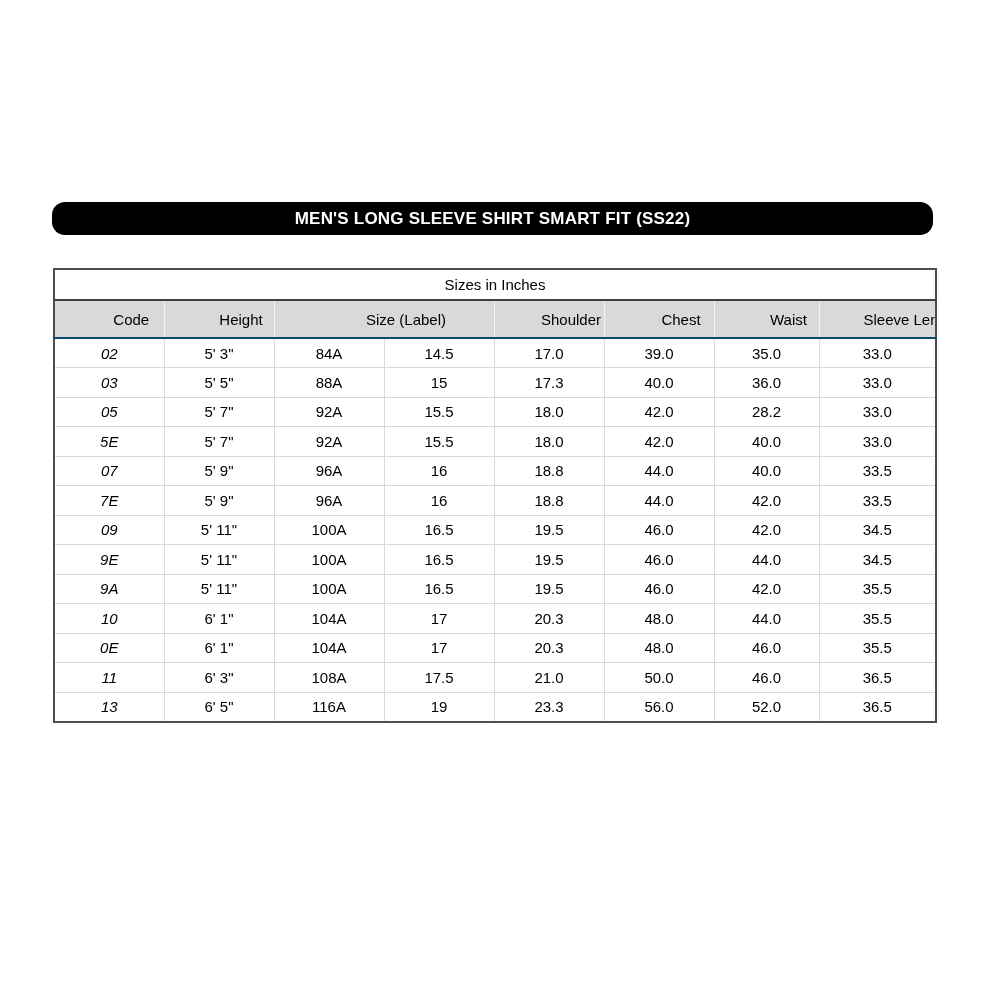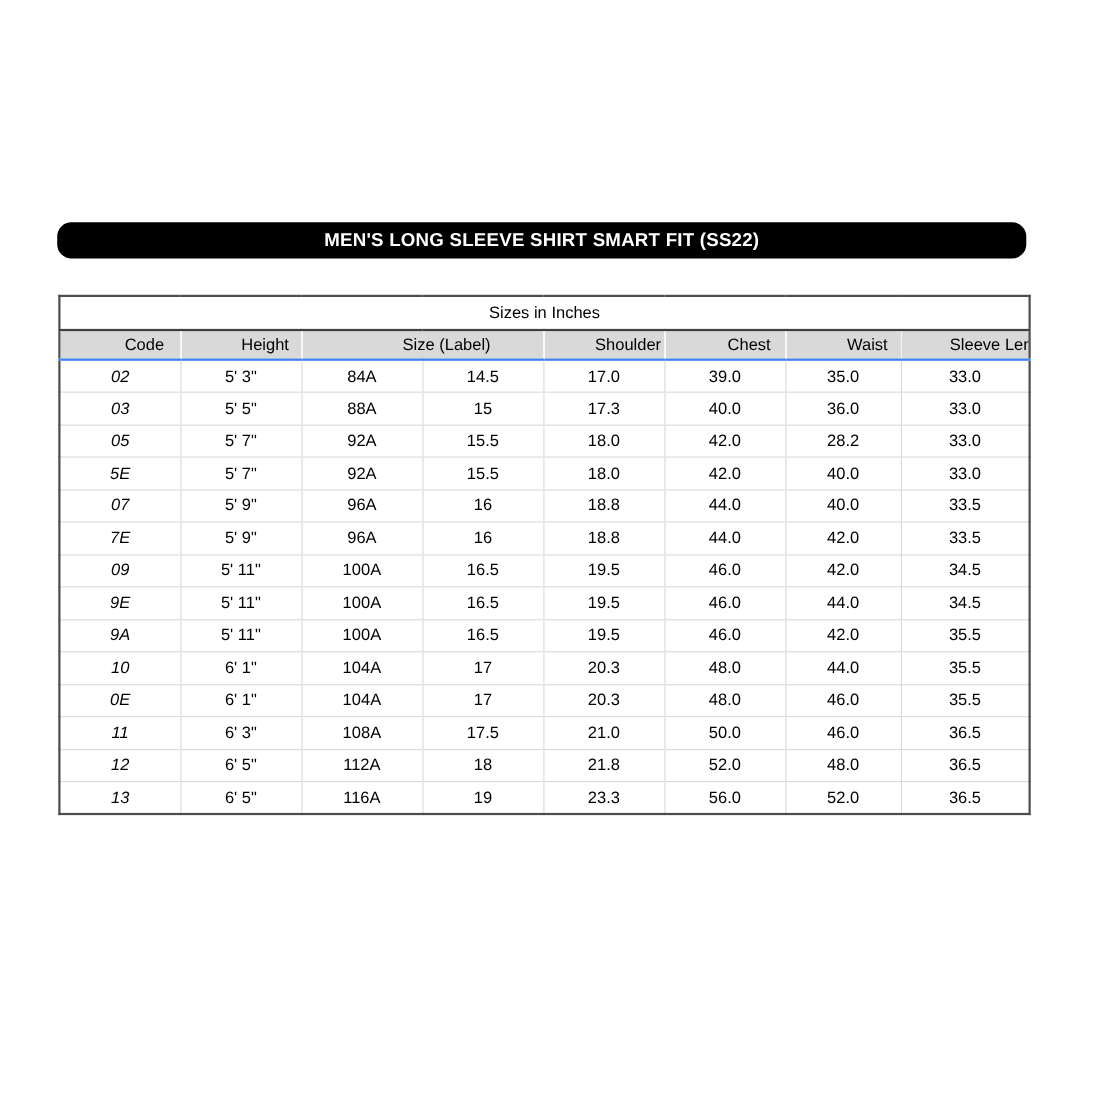--- a/index.html
+++ b/index.html
@@ -41,23 +41,23 @@
     overflow: hidden;
     white-space: nowrap;
   }
   .caption-row td {
     height: 31px;
     background: #ffffff;
     border-bottom: 2px solid #404040;
     border-radius: 13px;
   }
   .header-row th {
-    height: 27px;
+    height: 38px;
     background: #d9d9d9;
-    border-bottom: 2px solid #3b82f6;
+    border-bottom: 2px solid #0c4a6e;
     border-left: 1px solid #f2f2f2;
     padding-left: 44px;
   }
   .header-row th:first-child { border-left: none; }
   .size-table tbody td {
     height: 29.5px;
     border-top: 1px solid #d9d9d9;
     border-left: 1px solid #d9d9d9;
   }
   .size-table tbody td:first-child { border-left: none; font-style: italic; }
@@ -212,30 +212,20 @@
           <td>11</td>
           <td>6' 3"</td>
           <td>108A</td>
           <td>17.5</td>
           <td>21.0</td>
           <td>50.0</td>
           <td>46.0</td>
           <td>36.5</td>
         </tr>
         <tr>
-          <td>12</td>
-          <td>6' 5"</td>
-          <td>112A</td>
-          <td>18</td>
-          <td>21.8</td>
-          <td>52.0</td>
-          <td>48.0</td>
-          <td>36.5</td>
-        </tr>
-        <tr>
           <td>13</td>
           <td>6' 5"</td>
           <td>116A</td>
           <td>19</td>
           <td>23.3</td>
           <td>56.0</td>
           <td>52.0</td>
           <td>36.5</td>
         </tr>
       </tbody>

